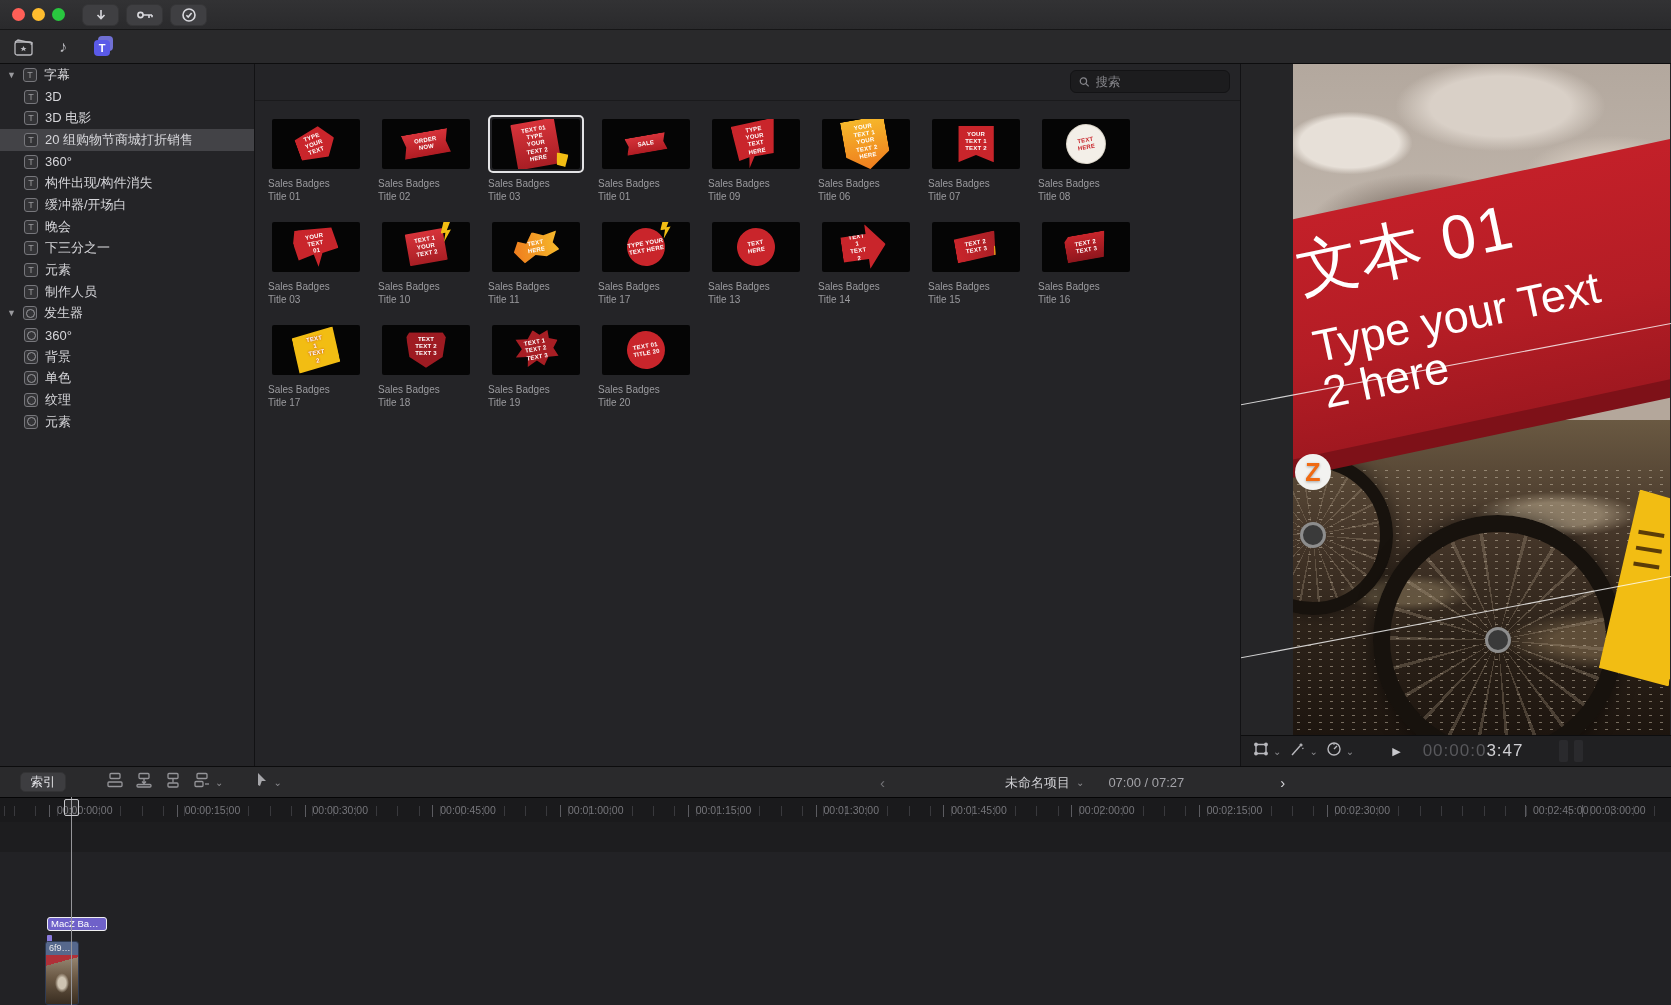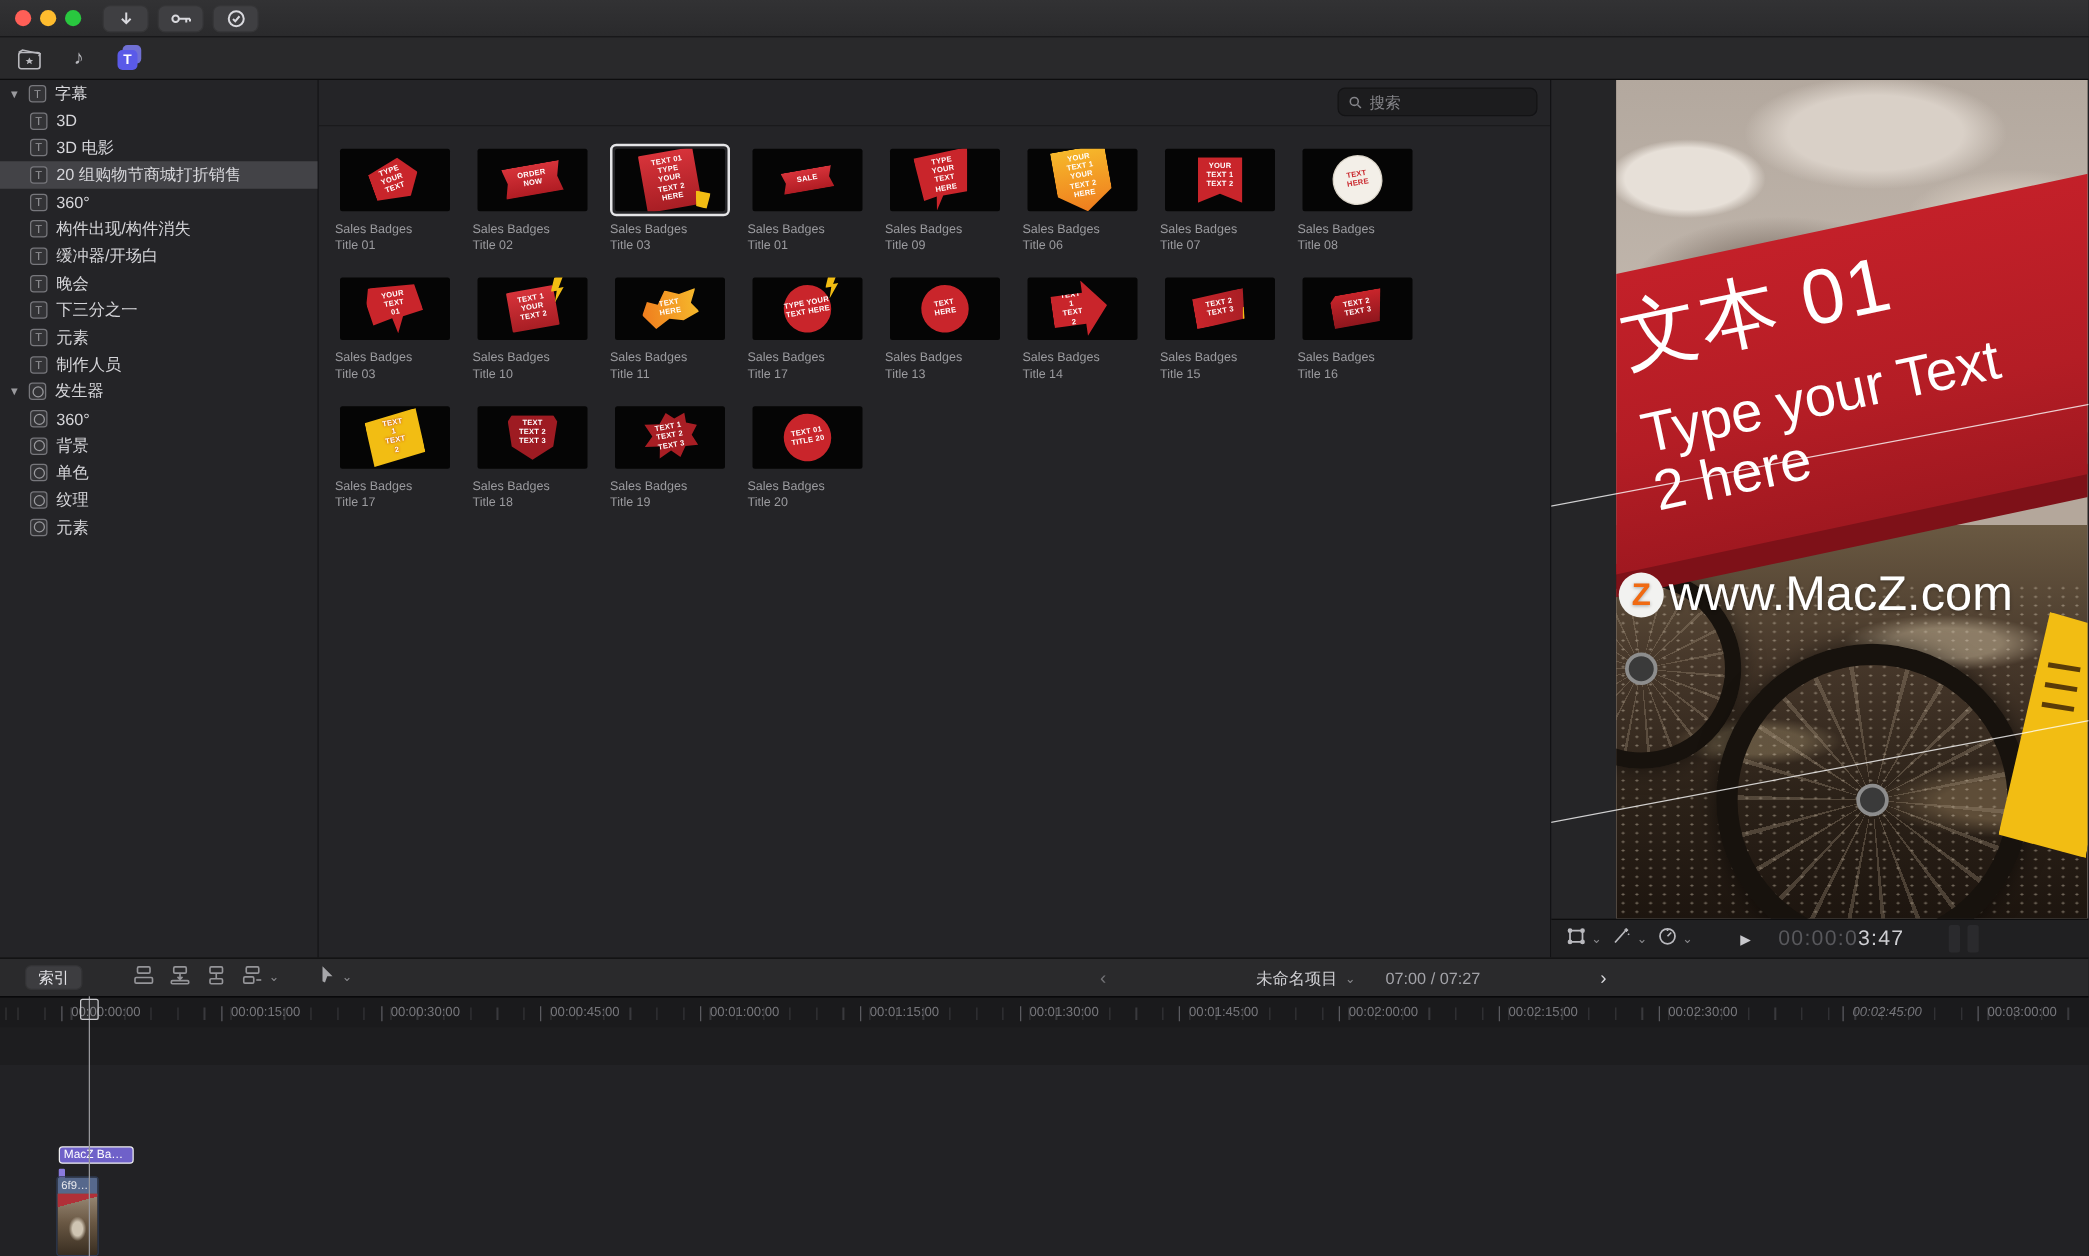--- a/index.html
+++ b/index.html
@@ -641,21 +641,20 @@
           <span class="hub"></span>
         </div>
       <div class="banner-edge"></div>
       <div class="banner">
         <div class="pv-title">文本 01</div>
         <div class="pv-sub">Type your Text 2 here</div>
       </div>
       <div class="ytag"></div>
       <div class="watermark">
         <span class="wm-logo">Z</span>
-        <span>www.MacZ.com</span>
       </div>
     </div>
     <div class="guide g1"></div>
     <div class="guide g2"></div>
 
     <div id="vctrl">
       <span style="margin-left:12px">
         <svg width="16" height="14" viewBox="0 0 16 14">
             <rect x="3" y="2.5" width="10" height="9" rx="1"></rect>
             <circle cx="3" cy="2.5" r="1.2" fill="#b9b9be"></circle>
@@ -734,21 +733,21 @@
       <div class="rl" style="left: 184.75px;">00:00:15:00</div>
       <div class="rl" style="left: 312.5px;">00:00:30:00</div>
       <div class="rl" style="left: 440.25px;">00:00:45:00</div>
       <div class="rl" style="left: 568px;">00:01:00:00</div>
       <div class="rl" style="left: 695.75px;">00:01:15:00</div>
       <div class="rl" style="left: 823.5px;">00:01:30:00</div>
       <div class="rl" style="left: 951.25px;">00:01:45:00</div>
       <div class="rl" style="left: 1079px;">00:02:00:00</div>
       <div class="rl" style="left: 1206.75px;">00:02:15:00</div>
       <div class="rl" style="left: 1334.5px;">00:02:30:00</div>
-      <div class="rl" style="left: 1482px; font-style: italic;">00:02:45:00</div>
+      <div class="rl" style="left: 1533px;">00:02:45:00</div>
       <div class="rl" style="left: 1590px;">00:03:00:00</div>
     </div>
 
   <div id="tracks" class="abs">
     <div class="band"></div>
   </div>
   <div id="title-clip" class="abs">MacZ Ba…</div>
   <div id="clip-marker" class="abs"></div>
   <div id="video-clip" class="abs">
     <div class="head">6f9…</div>

